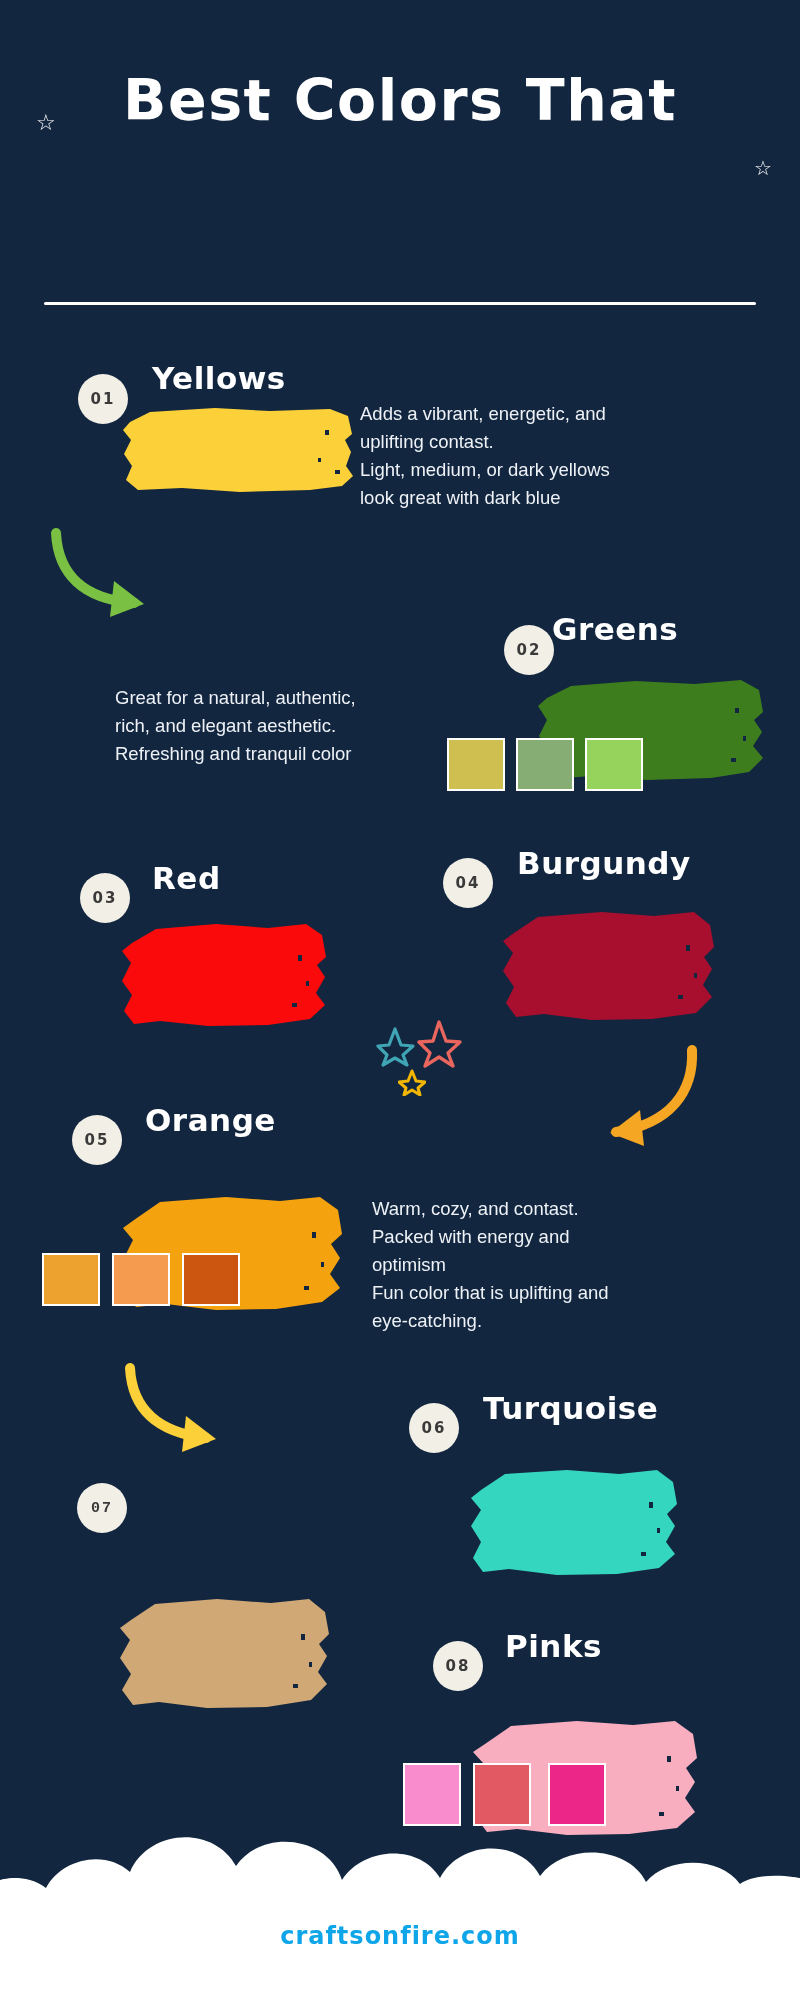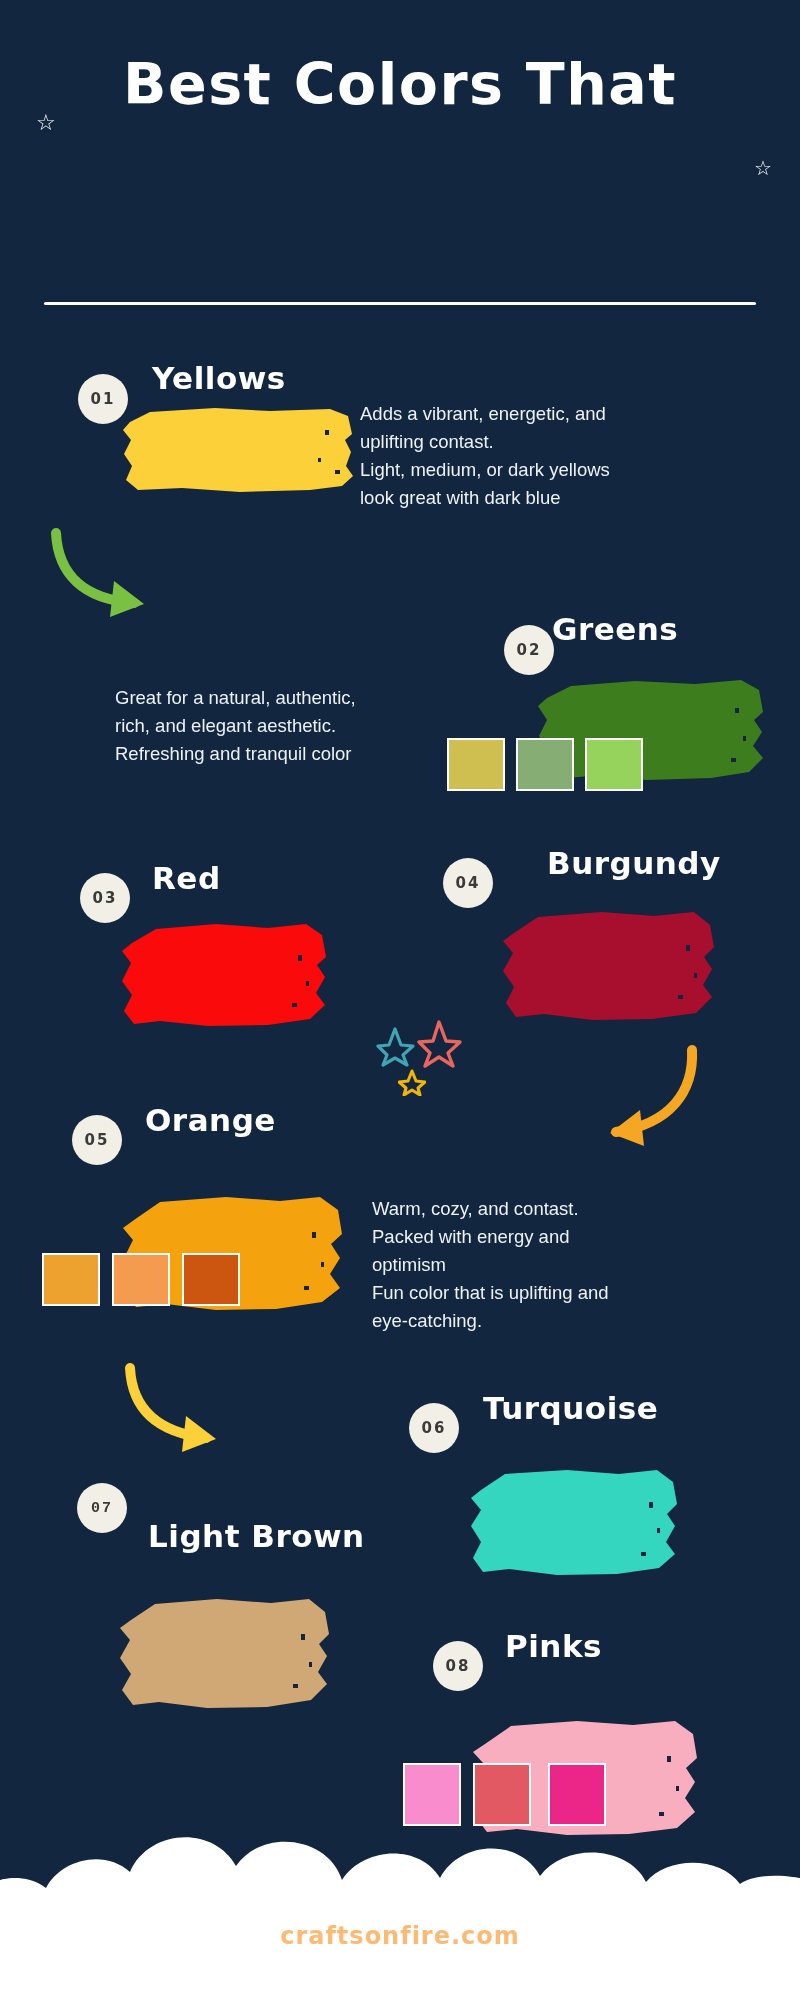--- a/index.html
+++ b/index.html
@@ -15,21 +15,21 @@
   
   .header{position:absolute;left:0;top:50px;width:800px;}
   .title{
     color:#ffffff;
     font-family:"DejaVu Sans", sans-serif;
     font-weight:bold;
     font-size:57px;
     line-height:1.22;
     text-align:center;
     letter-spacing:1.5px;
-    margin:0;
+    margin:16px;
     padding:0 30px;
   }
   .title .ln{display:block;}
   .star-deco{position:absolute;color:#ffffff;font-size:22px;line-height:1;}
   .star-left{left:36px;top:62px;}
   .star-right{right:28px;top:108px;font-size:20px;}
   .rule{
     position:absolute;left:44px;top:302px;width:712px;height:3px;
     background:#ffffff;border-radius:2px;
   }
@@ -64,21 +64,21 @@
   .arrow svg{display:block;}
 
   
   .doodle{position:absolute;z-index:7;}
 
   
   .cloud{position:absolute;left:0;bottom:0;width:800px;height:200px;z-index:20;}
   .cloud svg{display:block;width:800px;height:200px;}
   .footer-url{
     position:absolute;left:0;bottom:50px;width:800px;text-align:center;
-    color:#fdba74;font-family:"DejaVu Sans", sans-serif;
+    color:#0ea5e9;font-family:"DejaVu Sans", sans-serif;
     font-size:24px;font-weight:bold;letter-spacing:1px;z-index:25;
   }
 </style>
 </head>
 <body>
 
 <div class="page">
 
   <div class="header">
     <div class="star-deco star-left">☆</div>
@@ -133,21 +133,21 @@
   <div class="brush" style="left:118px;top:915px;width:215px;height:115px;">
     <svg viewBox="0 0 215 115" preserveAspectRatio="none">
       <path fill="#fa0a0a" d="M14,28 L38,14 L98,9 L150,13 L188,9 L204,20 L208,42 L199,50 L207,62 L198,78 L207,90 L192,104 L150,110 L90,111 L42,106 L16,109 L6,96 L14,80 L4,66 L13,48 L4,36 Z"></path>
       <rect fill="#12263f" x="180" y="40" width="4" height="6"></rect>
       <rect fill="#12263f" x="188" y="66" width="3" height="5"></rect>
       <rect fill="#12263f" x="174" y="88" width="5" height="4"></rect>
     </svg>
   </div>
 
   <div class="badge" style="left:443px;top:858px;">04</div>
-  <div class="heading" style="left:547px;top:845px;">Burgundy</div>
+  <div class="heading" style="left:517px;top:845px;">Burgundy</div>
   <div class="brush" style="left:498px;top:903px;width:222px;height:120px;">
     <svg viewBox="0 0 222 120" preserveAspectRatio="none">
       <path fill="#a80e2e" d="M16,30 L40,14 L104,9 L156,13 L196,9 L212,22 L216,44 L206,54 L214,66 L205,82 L214,94 L198,110 L154,116 L94,117 L46,111 L18,114 L8,100 L16,84 L5,68 L15,50 L5,38 Z"></path>
       <rect fill="#12263f" x="188" y="42" width="4" height="6"></rect>
       <rect fill="#12263f" x="196" y="70" width="3" height="5"></rect>
       <rect fill="#12263f" x="180" y="92" width="5" height="4"></rect>
     </svg>
   </div>
 
   <div class="doodle" style="left:375px;top:1025px;">
@@ -204,21 +204,20 @@
   <div class="brush" style="left:467px;top:1462px;width:215px;height:115px;">
     <svg viewBox="0 0 215 115" preserveAspectRatio="none">
       <path fill="#35d6c0" d="M14,28 L38,12 L100,8 L152,12 L190,8 L206,20 L210,42 L200,52 L208,64 L199,80 L208,92 L192,106 L150,112 L90,113 L42,107 L16,110 L6,96 L14,80 L4,64 L14,48 L4,36 Z"></path>
       <rect fill="#12263f" x="182" y="40" width="4" height="6"></rect>
       <rect fill="#12263f" x="190" y="66" width="3" height="5"></rect>
       <rect fill="#12263f" x="174" y="90" width="5" height="4"></rect>
     </svg>
   </div>
 
   <div class="badge" style="left:77px;top:1483px;font-family:Liberation Mono, monospace;">07</div>
-  <div class="heading" style="left:148px;top:1518px;">Light Brown</div>
   <div class="brush" style="left:115px;top:1590px;width:220px;height:120px;">
     <svg viewBox="0 0 220 120" preserveAspectRatio="none">
       <path fill="#cfa876" d="M16,30 L40,14 L102,9 L156,13 L194,9 L210,22 L214,44 L204,54 L212,66 L203,82 L212,94 L196,110 L152,117 L92,118 L44,112 L18,115 L7,100 L16,84 L5,68 L15,50 L5,38 Z"></path>
       <rect fill="#12263f" x="186" y="44" width="4" height="6"></rect>
       <rect fill="#12263f" x="194" y="72" width="3" height="5"></rect>
       <rect fill="#12263f" x="178" y="94" width="5" height="4"></rect>
     </svg>
   </div>
 
   <div class="badge" style="left:433px;top:1641px;">08</div>

